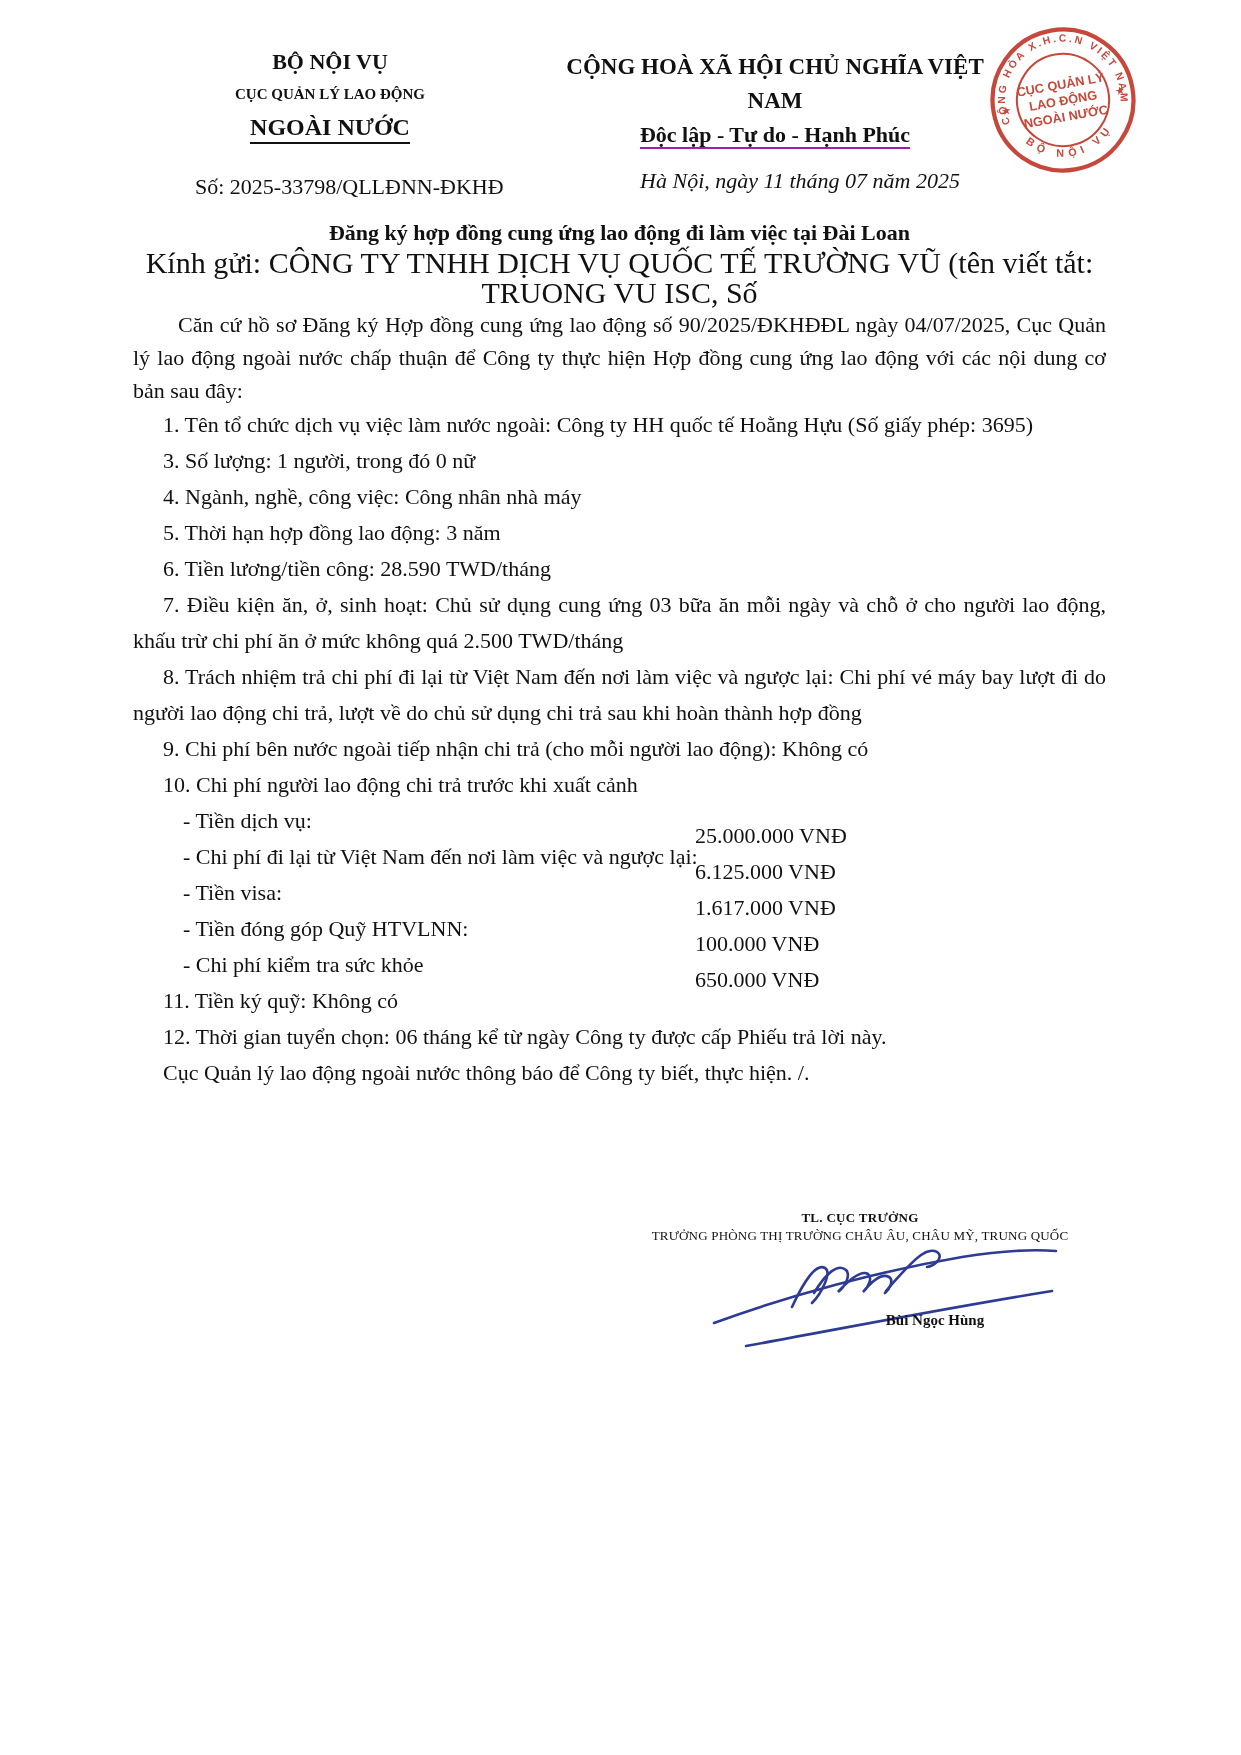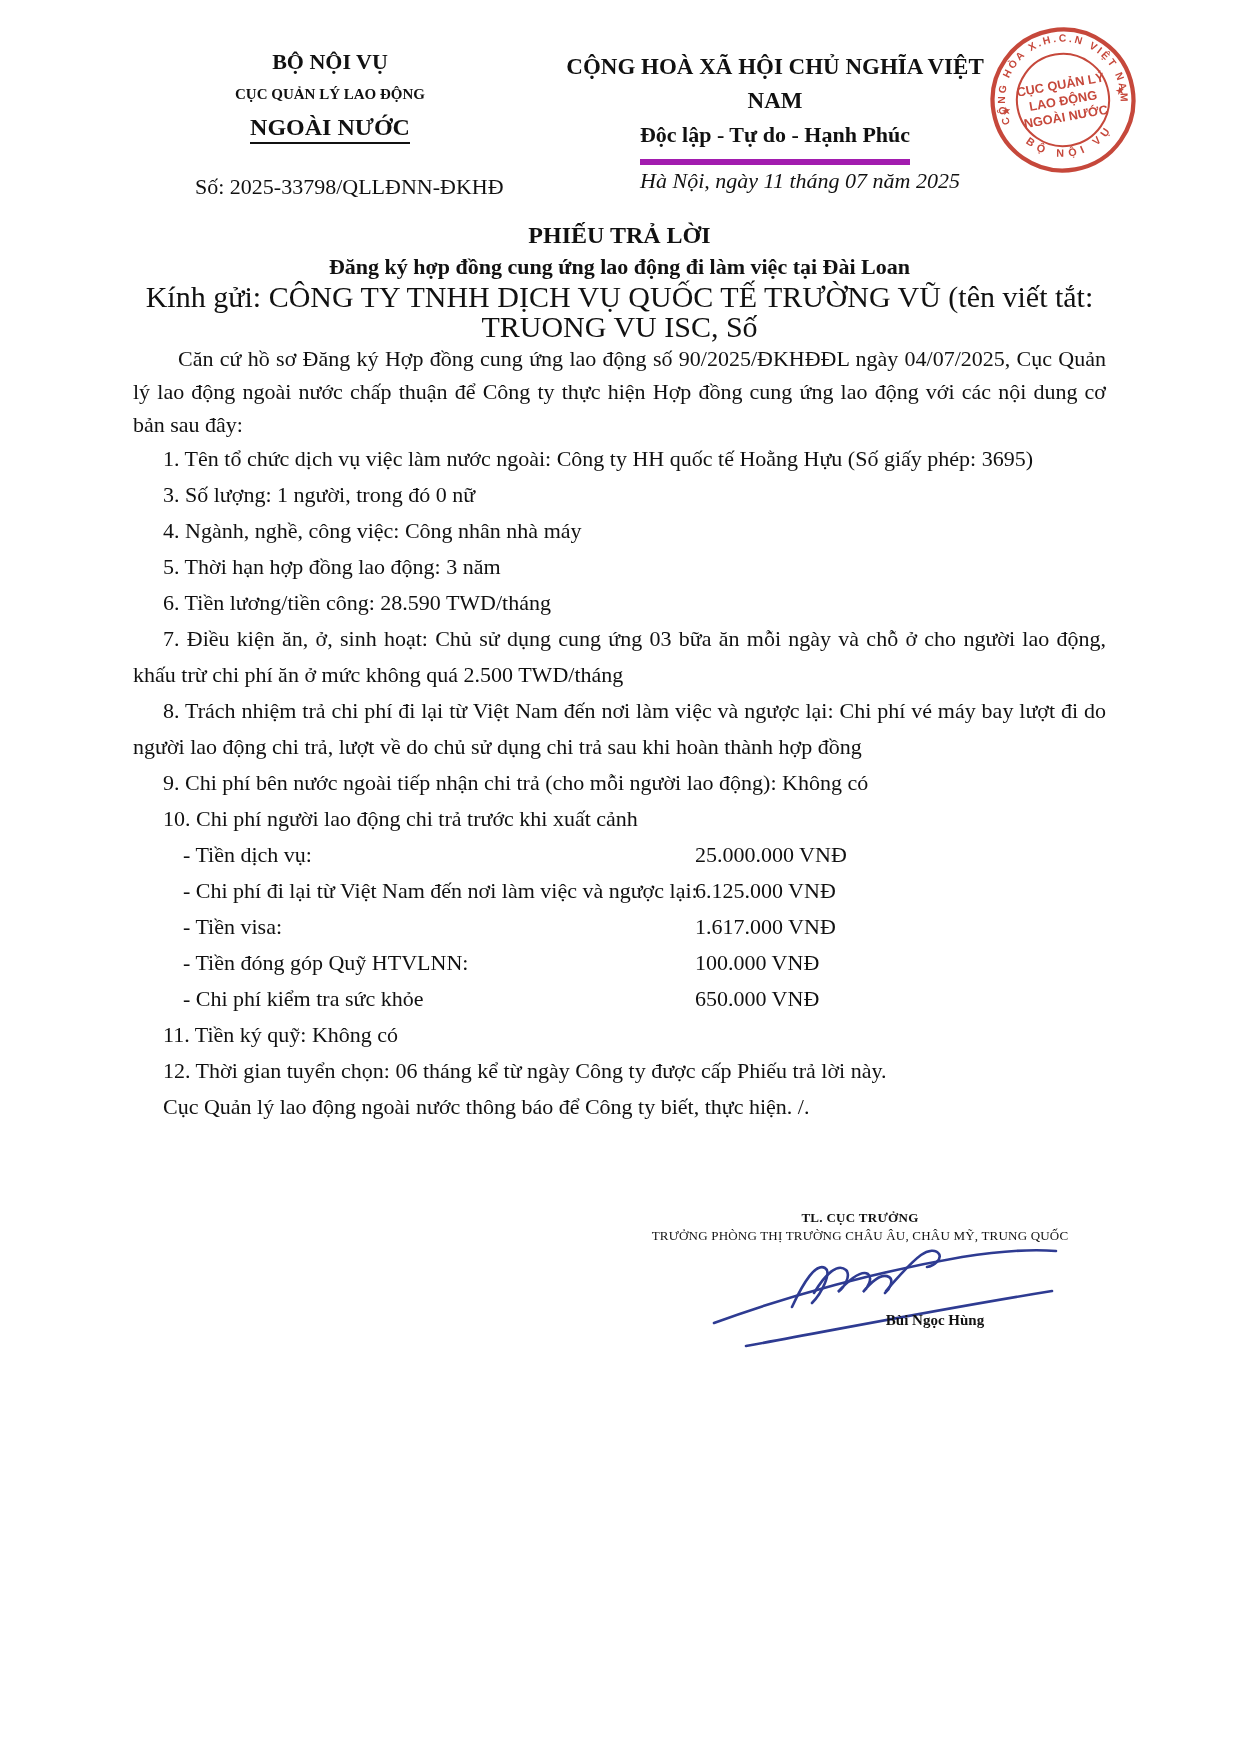--- a/index.html
+++ b/index.html
@@ -14,38 +14,38 @@
   }
   
   .hdr-left{position:absolute;left:175px;top:45px;width:310px;text-align:center;line-height:33px;}
   .hdr-left .l1{font-size:22px;font-weight:bold;}
   .hdr-left .l2{font-size:15px;font-weight:bold;}
   .hdr-left .l3{font-size:24px;font-weight:bold;}
   .hdr-left .l3 span{border-bottom:2px solid #111;padding-bottom:2px;}
   .hdr-right{position:absolute;left:540px;top:50px;width:470px;text-align:center;line-height:34px;}
   .hdr-right .l1{font-size:23px;font-weight:bold;}
   .hdr-right .l2{font-size:22px;font-weight:bold;}
-  .hdr-right .l2 span{border-bottom:6px solid #a21caf;padding-bottom:12px;}
+  .hdr-right .l2 span{border-bottom:2px solid #a21caf;padding-bottom:0;}
   .doc-number{position:absolute;left:195px;top:174px;font-size:22px;}
   .place-date{position:absolute;left:630px;top:168px;width:340px;text-align:center;font-size:22px;font-style:italic;}
   
   .stamp{
     position:absolute;left:987px;top:24px;width:152px;height:152px;
     mix-blend-mode:multiply;opacity:.93;z-index:5;
   }
   
   .body{position:absolute;left:133px;top:218px;width:973px;font-size:22px;}
   .title{text-align:center;font-weight:bold;font-size:24px;line-height:34px;}
   .subtitle{text-align:center;font-weight:bold;font-size:22px;line-height:30px;}
   .recipient{text-align:center;font-size:30px;line-height:30px;}
   .intro{text-align:justify;text-indent:45px;line-height:33px;margin:0;}
   .item{text-align:justify;text-indent:30px;line-height:36px;margin:0;}
   .cost-row{position:relative;line-height:36px;}
   .cost-label{padding-left:50px;}
-  .cost-amount{position:absolute;left:562px;top:0;}
+  .cost-amount{position:absolute;left:562px;top:15px;}
   .closing{text-indent:30px;line-height:36px;margin:0;}
   
   .sig-block{position:absolute;left:620px;top:1210px;width:480px;text-align:center;}
   .sig-t1{font-size:13px;font-weight:bold;letter-spacing:.3px;}
   .sig-t2{font-size:13px;font-weight:normal;letter-spacing:.2px;margin-top:2px;}
   .sig-svg{position:absolute;left:700px;top:1233px;width:372px;height:122px;}
   .sig-name{position:absolute;left:850px;top:1312px;width:170px;text-align:center;font-size:15px;font-weight:bold;}
 </style>
 </head>
 <body>
@@ -82,21 +82,20 @@
       </text>
       <text x="18" y="79.5" text-anchor="middle" font-size="11">★</text>
       <text x="132" y="79.5" text-anchor="middle" font-size="11">★</text>
       <text x="75" y="64" text-anchor="middle" font-size="12.6" font-weight="bold" font-family="Liberation Sans, sans-serif">CỤC QUẢN LÝ</text>
       <text x="75" y="80" text-anchor="middle" font-size="12.6" font-weight="bold" font-family="Liberation Sans, sans-serif">LAO ĐỘNG</text>
       <text x="75" y="96" text-anchor="middle" font-size="12.6" font-weight="bold" font-family="Liberation Sans, sans-serif">NGOÀI NƯỚC</text>
     </g>
   </svg>
 
   <div class="body">
-    <div class="title">PHIẾU TRẢ LỜI</div>
     <div class="subtitle">Đăng ký hợp đồng cung ứng lao động đi làm việc tại Đài Loan</div>
     <div class="recipient">Kính gửi: CÔNG TY TNHH DỊCH VỤ QUỐC TẾ TRƯỜNG VŨ (tên viết tắt: TRUONG VU ISC, Số</div>
 
     <p class="intro">Căn cứ hồ sơ Đăng ký Hợp đồng cung ứng lao động số 90/2025/ĐKHĐĐL ngày 04/07/2025, Cục Quản lý lao động ngoài nước chấp thuận để Công ty thực hiện Hợp đồng cung ứng lao động với các nội dung cơ bản sau đây:</p>
 
     <p class="item">1. Tên tổ chức dịch vụ việc làm nước ngoài: Công ty HH quốc tế Hoằng Hựu (Số giấy phép: 3695)</p>
     <p class="item">3. Số lượng: 1 người, trong đó 0 nữ</p>
     <p class="item">4. Ngành, nghề, công việc: Công nhân nhà máy</p>
     <p class="item">5. Thời hạn hợp đồng lao động: 3 năm</p>
     <p class="item">6. Tiền lương/tiền công: 28.590 TWD/tháng</p>

